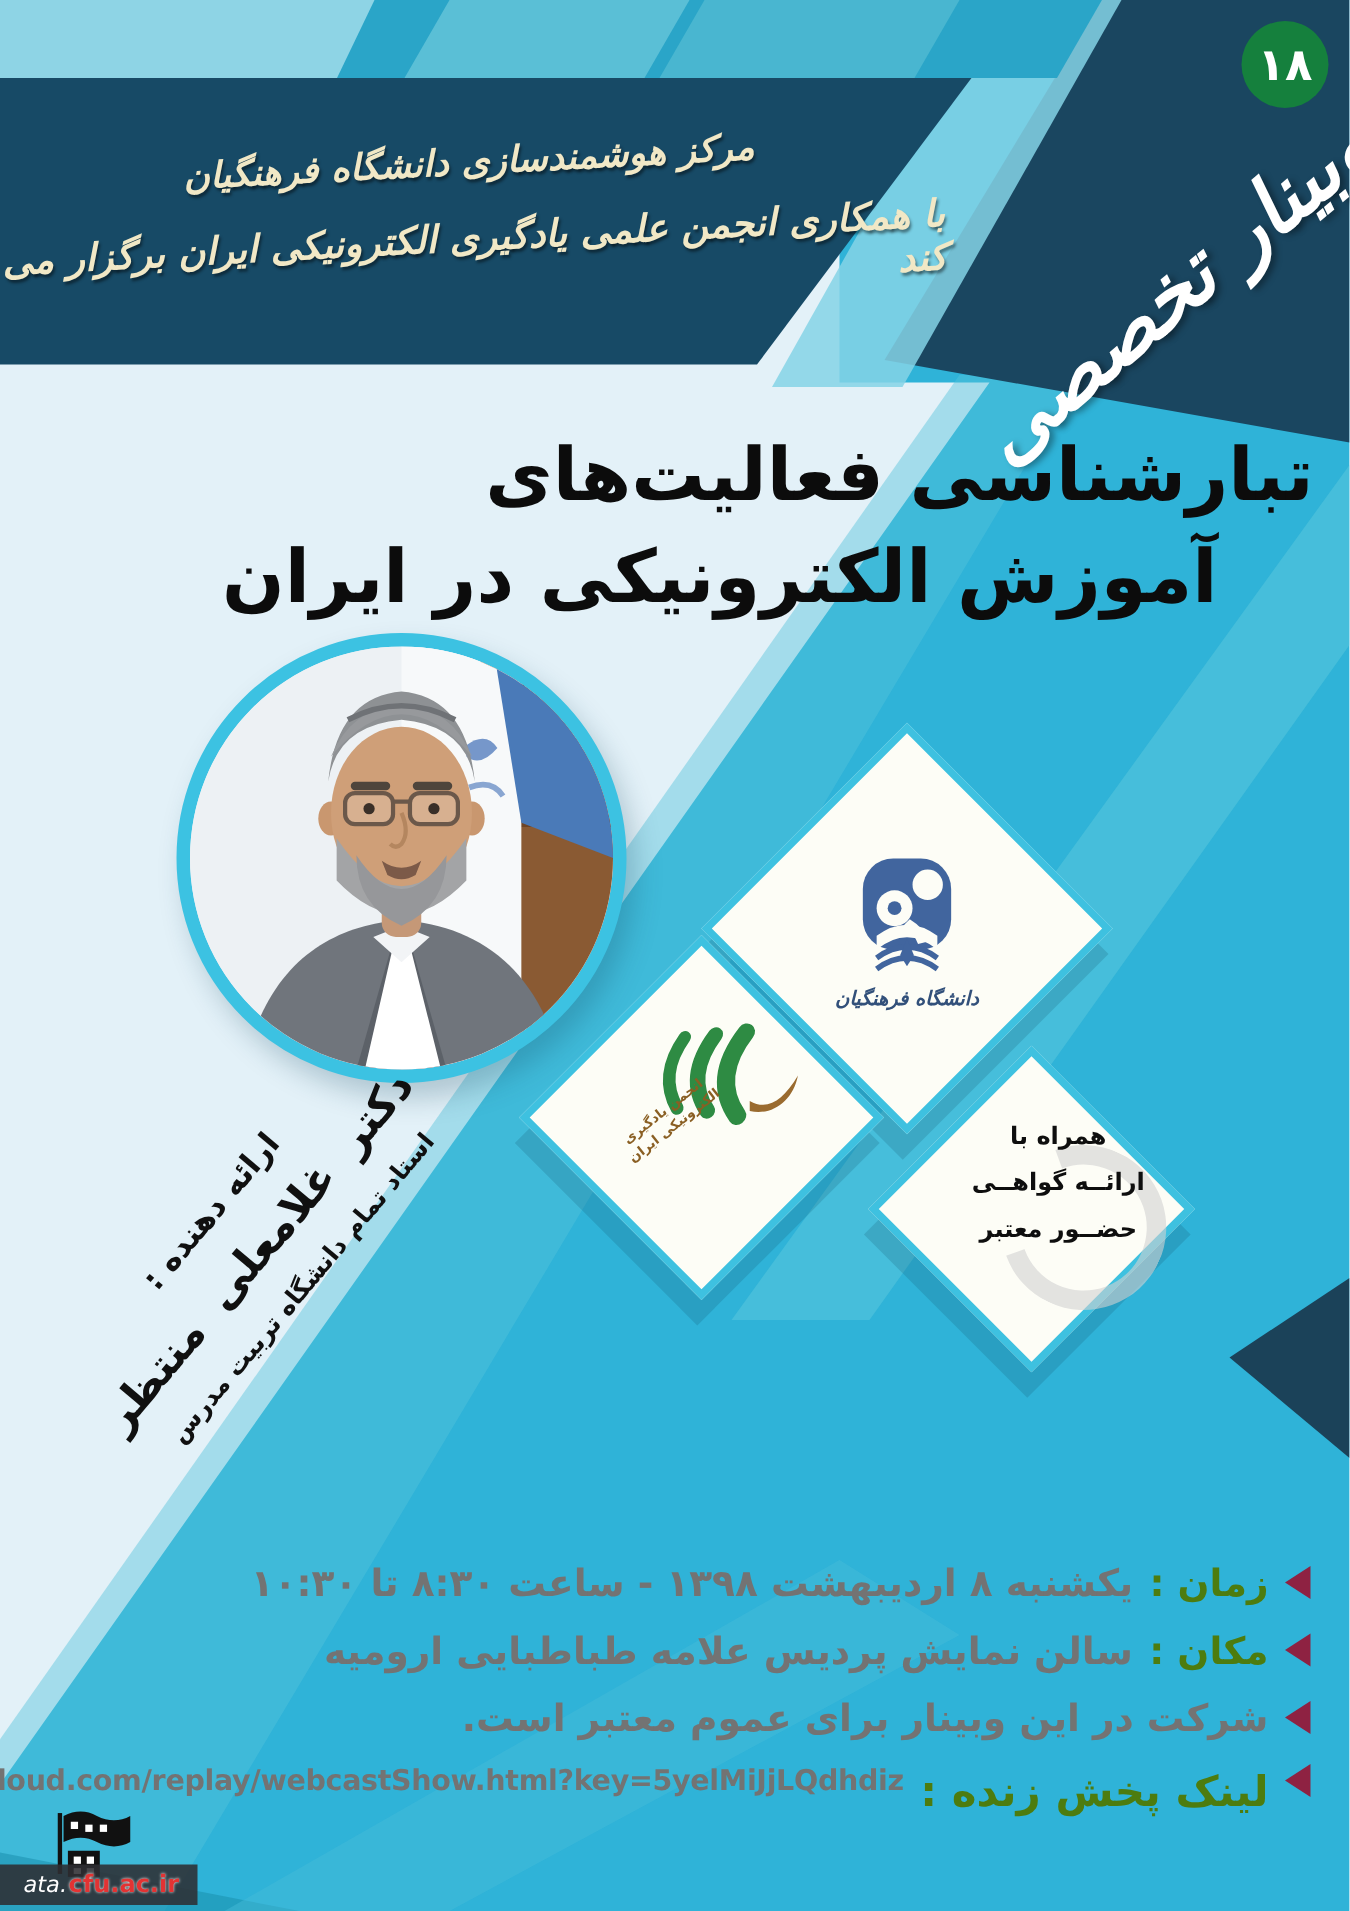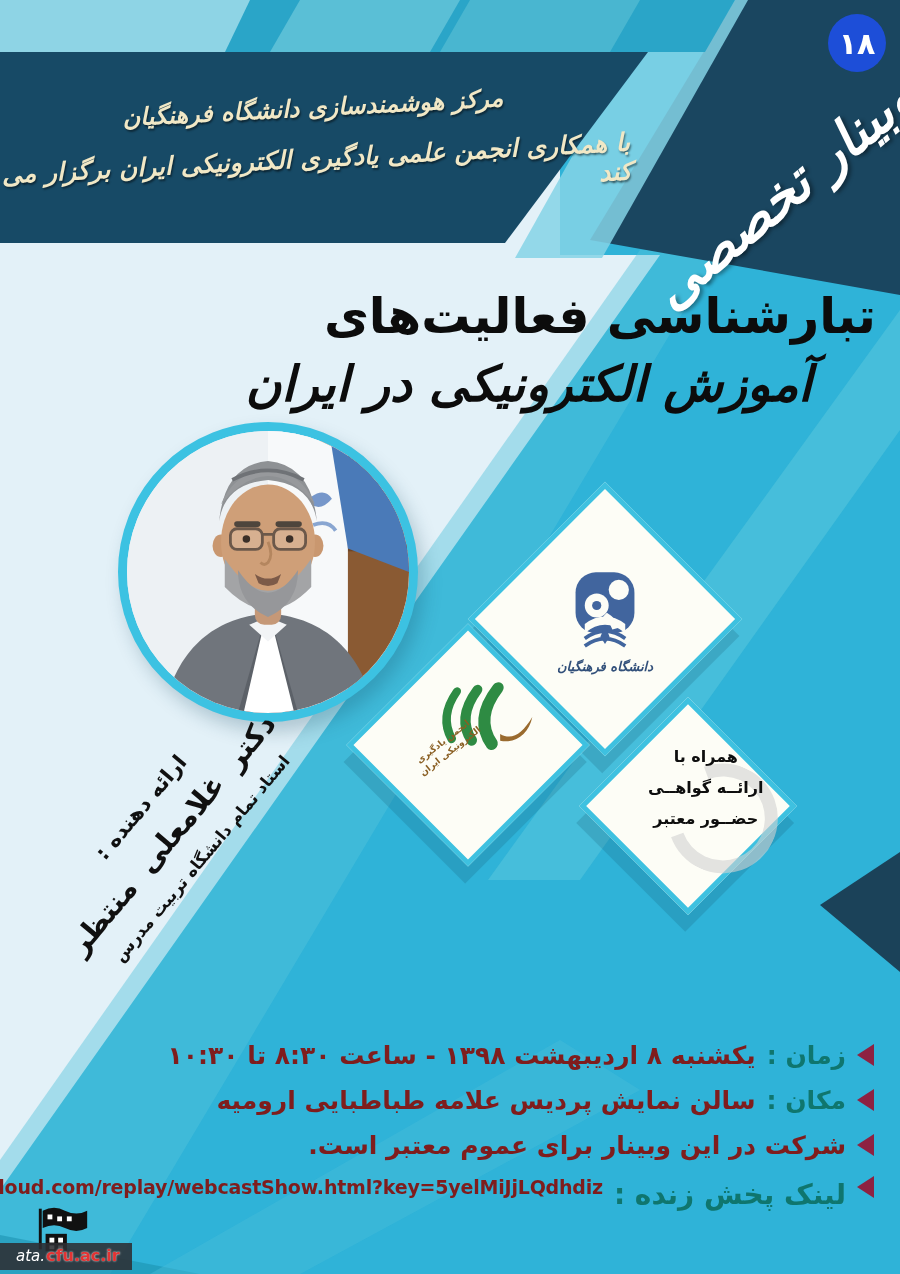--- a/index.html
+++ b/index.html
@@ -4,21 +4,21 @@
 <style>
   html,body{margin:0;padding:0;background:#e3f1f8;}
   .poster{
     position:relative;width:900px;height:1274px;overflow:hidden;
     font-family:"DejaVu Sans",sans-serif;
   }
   .bg{position:absolute;inset:0;z-index:0;}
   
   .badge{
     position:absolute;left:828px;top:14px;width:58px;height:58px;border-radius:50%;
-    background:#1d4ed8;color:#fff;display:flex;align-items:center;justify-content:center;
+    background:#15803d;color:#fff;display:flex;align-items:center;justify-content:center;
     font-size:30px;font-weight:bold;z-index:3;
   }
   
   .org-band{
     position:absolute;left:0;top:58px;width:630px;height:180px;z-index:3;
     display:flex;flex-direction:column;align-items:center;justify-content:center;gap:22px;
     color:#f1e8c6;transform:rotate(-3deg);
   }
   .org-line1{font-size:24px;font-style:italic;font-weight:bold;text-shadow:1px 2px 2px rgba(0,0,0,.45);}
   .org-line2{font-size:25px;font-style:italic;font-weight:bold;text-shadow:1px 2px 2px rgba(0,0,0,.45);}
@@ -26,21 +26,21 @@
   .series{
     position:absolute;left:628px;top:58px;width:310px;height:270px;z-index:3;
     display:flex;align-items:center;justify-content:center;
     transform:rotate(-40deg);
     color:#fff;font-size:54px;font-weight:bold;font-style:italic;white-space:nowrap;
     text-shadow:2px 3px 4px rgba(0,0,0,.35);
   }
   
   .title-line{position:absolute;z-index:3;color:#0c0c0c;font-weight:900;font-size:49px;white-space:nowrap;letter-spacing:-1px;}
   .title-line.l1{right:24px;top:288px;}
-  .title-line.l2{right:88px;top:356px;font-style:italic;}
+  .title-line.l2{right:88px;top:356px;}
   
   .photo{
     position:absolute;left:118px;top:422px;width:282px;height:282px;border-radius:50%;
     border:9px solid #3cc2e2;overflow:hidden;z-index:3;background:#edf1f4;
     box-shadow:6px 10px 18px rgba(20,70,95,.25);
   }
   .photo svg{display:block;width:100%;height:100%;}
   
   .diamond{
     position:absolute;z-index:2;background:#fdfdf6;border:5px solid #3ec1e0;
@@ -79,22 +79,22 @@
   .presenter .p-affil{font-size:16.5px;font-weight:600;white-space:nowrap;}
   
   .detail-row{
     position:absolute;right:26px;z-index:3;height:38px;
     display:flex;direction:rtl;align-items:center;gap:11px;white-space:nowrap;
   }
   .detail-row .tri{
     width:0;height:0;border-top:11px solid transparent;border-bottom:11px solid transparent;
     border-right:17px solid #8e2242;flex:0 0 auto;
   }
-  .detail-row .lbl{color:#0f766e;font-weight:800;font-size:25px;}
-  .detail-row .val{color:#7f1d1d;font-weight:800;font-size:25px;}
+  .detail-row .lbl{color:#4d7c0f;font-weight:800;font-size:25px;}
+  .detail-row .val{color:#737373;font-weight:800;font-size:25px;}
   .row-time{top:1036px;}
   .row-place{top:1081px;}
   .row-free{top:1126px;}
   .row-link{top:1168px;}
   .row-link .lbl{font-size:28px;margin-top:15px;}
   .row-link .val{direction:ltr;unicode-bidi:embed;font-size:19px;letter-spacing:-0.2px;}
   
   .website{
     position:absolute;left:34px;top:1206px;z-index:3;display:flex;align-items:center;gap:10px;
   }

